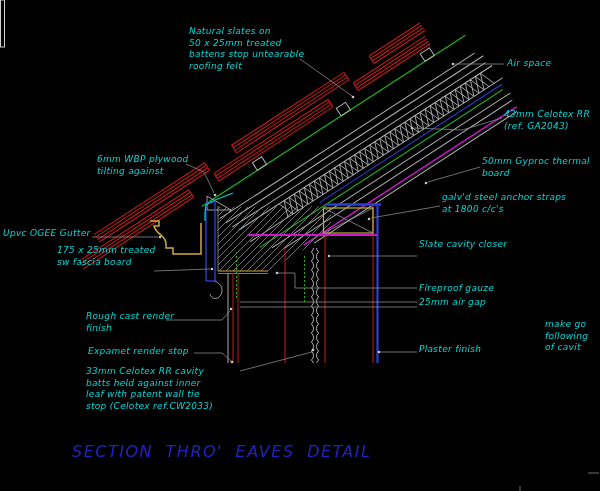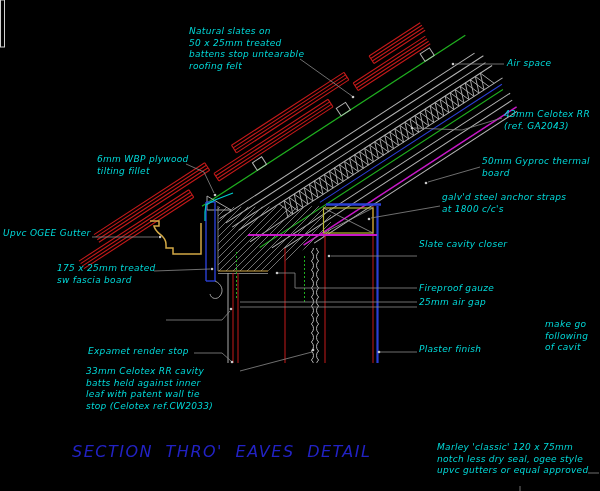--- a/index.html
+++ b/index.html
@@ -220,45 +220,44 @@
   </div>
 
   <div class="lbl" style="left:545px;top:319px">
     <div>make go</div>
     <div>following</div>
     <div>of cavit</div>
   </div>
 
   <div class="lbl" style="left:97px;top:154px">
     <div>6mm WBP plywood</div>
-    <div>tilting fillet</div>
+    <div>tilting against</div>
   </div>
 
   <div class="lbl" style="left:3px;top:228px">
     <div>Upvc OGEE Gutter</div>
   </div>
 
-  <div class="lbl" style="left:57px;top:263px">
+  <div class="lbl" style="left:57px;top:245px">
     <div>175 x 25mm treated</div>
     <div>sw fascia board</div>
   </div>
 
+  <div class="lbl" style="left:86px;top:311px">
+    <div>Rough cast render</div>
+    <div>finish</div>
+  </div>
 
   <div class="lbl" style="left:88px;top:346px">
     <div>Expamet render stop</div>
   </div>
 
   <div class="lbl" style="left:86px;top:366px">
     <div>33mm Celotex RR cavity</div>
     <div>batts held against inner</div>
     <div>leaf with patent wall tie</div>
     <div>stop (Celotex ref.CW2033)</div>
   </div>
 
-  <div class="lbl" style="left:437px;top:442px">
-    <div>Marley 'classic' 120 x 75mm</div>
-    <div>notch less dry seal, ogee style</div>
-    <div>upvc gutters or equal approved</div>
-  </div>
 
   <div id="title-text" style="left:72px;top:442px">SECTION THRO' EAVES DETAIL</div>
 
 </div>
 
 </body></html>

